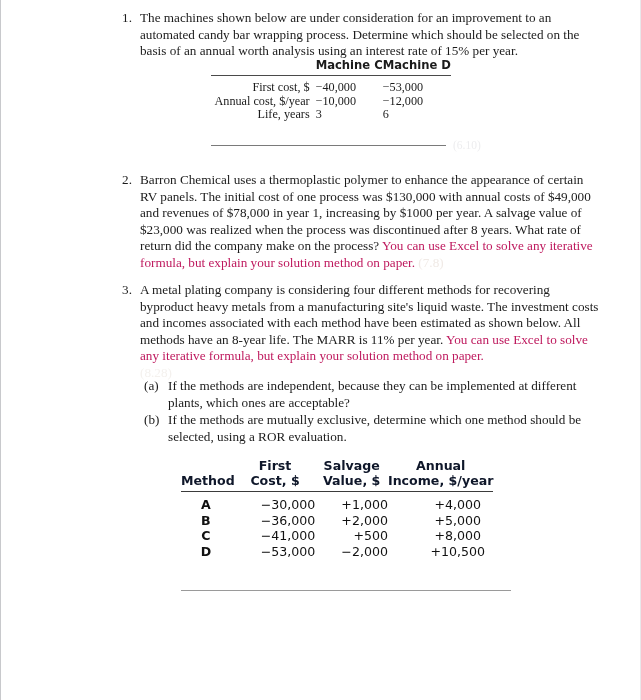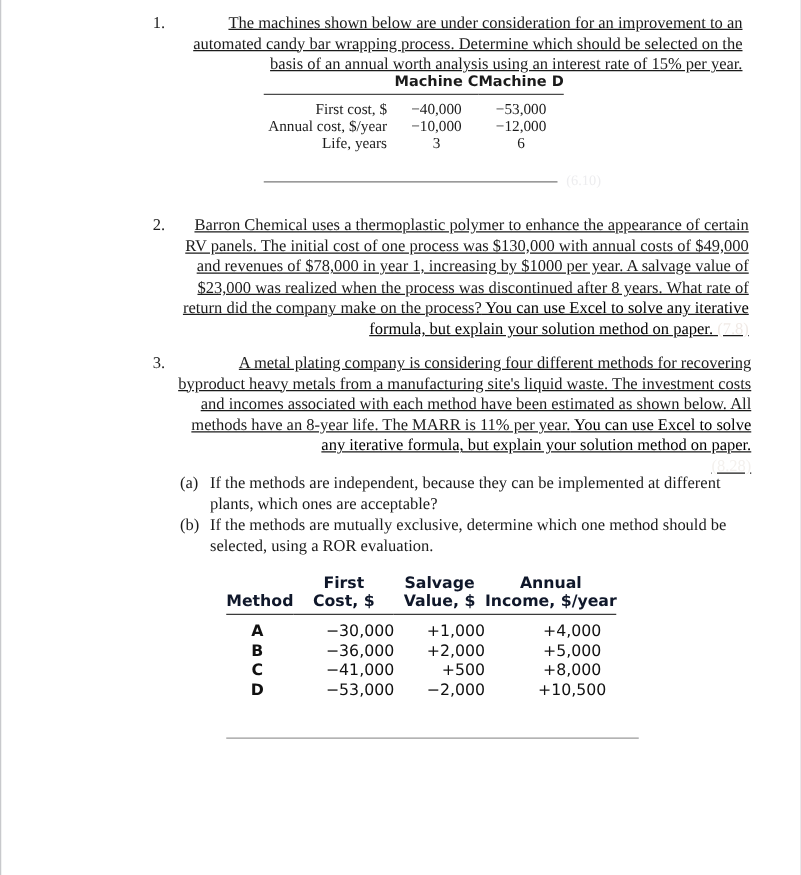--- a/index.html
+++ b/index.html
@@ -37,25 +37,24 @@
     text-align: right;
     padding-right: 8px;
     font-size: 13.2px;
     line-height: 16.6px;
     box-sizing: border-box;
   }
   .body {
     flex: 1 1 auto;
     font-size: 13.2px;
     line-height: 16.6px;
-    text-align: right;
-    text-decoration: underline;
+    text-align: left;
   }
   .hl {
-    color: #000000;
+    color: #be185d;
   }
   .ref {
     color: #f0eae6;
     margin-top: 42px;
   }
   .ref-faint {
     color: #f4f1ee;
   }
 
   
@@ -109,21 +108,20 @@
     font-size: 12.2px;
     line-height: 13.6px;
     padding: 0;
     white-space: nowrap;
   }
   .t1 td.lbl {
     text-align: right;
     padding-right: 6px;
   }
   .t1 td.val {
-    text-align: center;
   }
   .t1-hrule {
     position: absolute;
     left: 210px;
     top: 145px;
     width: 235px;
     height: 0;
     border-top: 1.2px solid #7a7a7a;
   }
   .t1-ref {

